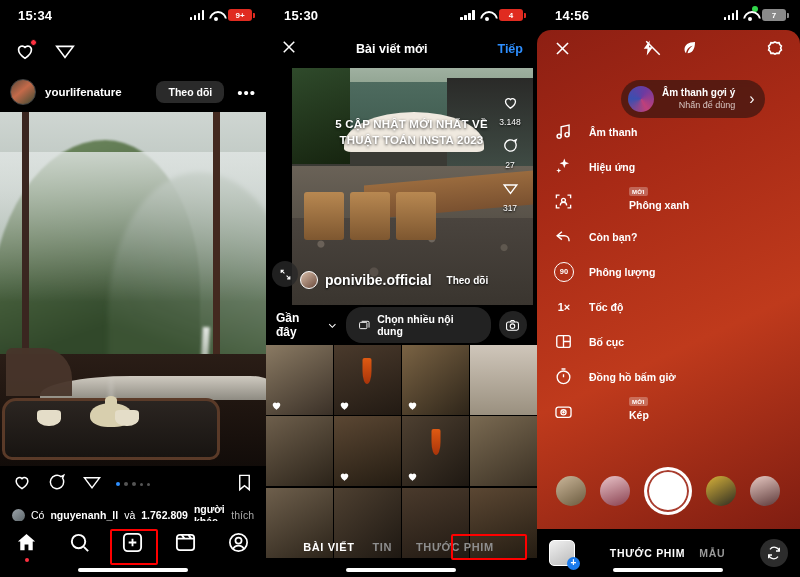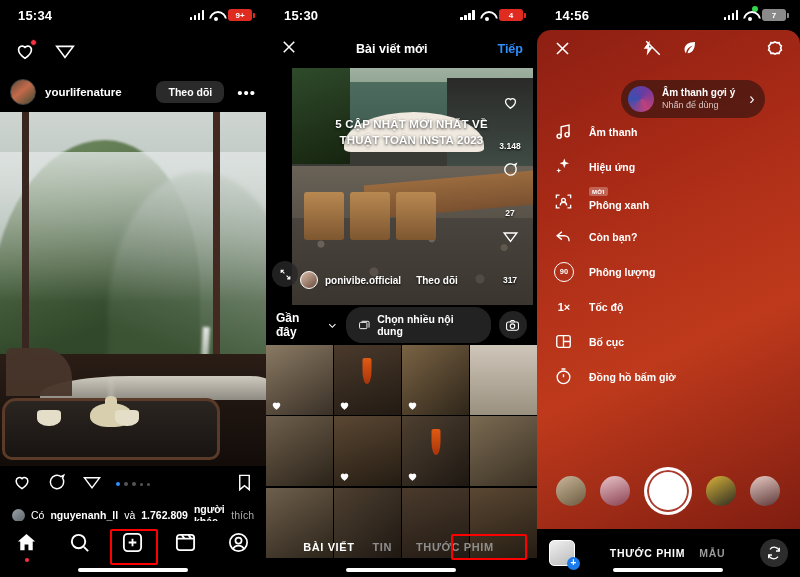--- a/index.html
+++ b/index.html
@@ -203,26 +203,26 @@
     line-height: 16px; letter-spacing:.2px;
     text-shadow: 0 1px 3px rgba(0,0,0,.85);
   }
   .pv-expand { position:absolute; left:6px; bottom:18px; width:26px;height:26px;
     border-radius:50%; background:rgba(40,40,40,.8);
     display:flex;align-items:center;justify-content:center;}
   .pv-userrow { position:absolute; left:34px; bottom:16px; display:flex;
     align-items:center; gap:7px; color:#fff;}
   .pv-av { width:18px;height:18px;border-radius:50%;
     background:linear-gradient(140deg,#d8bda8,#6b4b3d); border:1px solid #fff;}
-  .pv-uname { font-size:10px; font-weight:bold; text-shadow:0 1px 2px #000;}
+  .pv-uname { font-size:14px; font-weight:bold; text-shadow:0 1px 2px #000;}
   .pv-follow{ font-size:10px; font-weight:bold; margin-left:8px; text-shadow:0 1px 2px #000;}
   .pv-side { position:absolute; right:6px; top:26px; width:34px; color:#fff;
     display:flex; flex-direction:column; align-items:center; gap:2px;}
-  .pv-side .cnt { font-size:8.5px; font-weight:bold; margin-bottom:8px;
-    text-shadow:0 1px 2px #000;margin-top:24px;}
+  .pv-side .cnt { font-size:8.5px; font-weight:normal; margin-bottom:8px;
+    text-shadow:0 1px 2px #000;}
 
   .gal-bar { height:40px; display:flex; align-items:center; padding:0 10px; color:#fff;
     gap:8px; background:#000;}
   .gal-recent { display:flex; align-items:center; gap:5px; font-size:12px; font-weight:bold;}
   .chip-multi { margin-left:auto; display:flex; align-items:center; gap:7px;
     background:#222; border-radius:16px; padding:6px 12px; font-size:10.5px; font-weight:600;}
   .btn-cam { width:28px;height:28px;border-radius:50%;background:#222;
     display:flex;align-items:center;justify-content:center; flex:none;}
 
   .grid { display:grid; grid-template-columns: repeat(4,1fr); gap:1.5px; background:#000;
@@ -246,21 +246,21 @@
     color:#fff; padding-bottom:14px;
   }
   .mt { font-size:11px; font-weight:bold; letter-spacing:.6px; }
   .mt.dim { color:#8e8e8e; }
   .mt.boxed { position:relative; padding:4px 6px; }
 
   
   .cam {
     position:absolute; left:0; right:0; top:30px; bottom:48px;
     background: linear-gradient(155deg,#8d1f13 0%,#a82a16 30%,#bf3a1c 62%,#7f1d11 100%);
-    border-radius: 14px 14px 0 0; overflow:hidden;
+    border-radius: 14px 14px 0 0; overflow:hidden;text-align:right;
   }
   .cam-top { height:40px; display:flex; align-items:center; justify-content:space-between;
     padding: 0 16px; color:#fff;}
   .cam-top-mid { display:flex; align-items:center; gap:18px; }
   .tooltip {
     position:absolute; left:84px; top:50px; display:flex; align-items:center; gap:8px;
     background:rgba(60,22,16,.72); border-radius:22px; padding:6px 10px 6px 7px;
     color:#fff; backdrop-filter: blur(3px);
   }
   .tt-av { width:26px;height:26px;border-radius:50%;
@@ -270,21 +270,21 @@
   .tt-chev { margin-left:6px; opacity:.95; }
 
   .cam-menu { position:absolute; left:0; top:84px; width:190px; }
   .menu-item { display:flex; align-items:center; gap:14px; padding: 4px 0 4px 16px;
     height:35px; color:#fff; }
   .mi-ic { width:22px;height:22px;flex:none;display:flex;align-items:center;justify-content:center;}
   .mi-tx { font-size:10.5px; font-weight:600; position:relative;}
   .badge-new { position:absolute; left:0; top:-12px;
     background:rgba(255,255,255,.28); color:#fff; font-size:6px; font-weight:bold;
     padding:1.5px 3px; border-radius:2px; letter-spacing:.3px;}
-  .mi-tx.has-badge { margin-top:7px; }
+  .mi-tx.has-badge { margin-top:7px;margin-left:40px; }
   .spd { font-size:11px; font-weight:bold; }
   .dur { width:20px;height:20px;border:1.6px solid #fff;border-radius:50%;
     display:flex;align-items:center;justify-content:center;font-size:7.5px;font-weight:bold;}
 
   .story-row { position:absolute; left:0; right:0; bottom:10px; height:56px;
     display:flex; align-items:center; justify-content:center; gap:14px;}
   .st-av { width:30px;height:30px;border-radius:50%; flex:none; overflow:hidden;}
   .st1{background:linear-gradient(150deg,#cbb79a,#6a5a3e);}
   .st2{background:linear-gradient(160deg,#e8c3c8,#8a4150);}
   .st3{background:linear-gradient(150deg,#d8b23a,#2c2c22);}
@@ -736,20 +736,33 @@
         <div class="menu-item">
           <span class="mi-ic">
             <svg width="19" height="19" viewBox="0 0 24 24" fill="none" stroke="#fff" stroke-width="1.7">
               <circle cx="12" cy="13" r="8"></circle>
                 <path d="M12 9v4M9.5 2.5h5"></path>
             </svg>
           </span>
           <span class="mi-tx">Đồng hồ bấm giờ</span>
         </div>
 
+        <div class="menu-item">
+          <span class="mi-ic">
+            <svg width="19" height="19" viewBox="0 0 24 24" fill="none" stroke="#fff" stroke-width="1.7">
+              <rect x="2.5" y="6.5" width="19" height="13" rx="3"></rect>
+                <circle cx="12" cy="13" r="3.2"></circle>
+              <path d="M12 11.4v3.2M10.4 13h3.2"></path>
+            </svg>
+          </span>
+          <span class="mi-tx has-badge">
+            <span class="badge-new">MỚI</span>
+            <span>Kép</span>
+          </span>
+        </div>
 
       </div>
 
       <div class="story-row">
         <span class="st-av st1"></span>
         <span class="st-av st2"></span>
         <span class="shutter"></span>
         <span class="st-av st3"></span>
         <span class="st-av st4"></span>
       </div>

